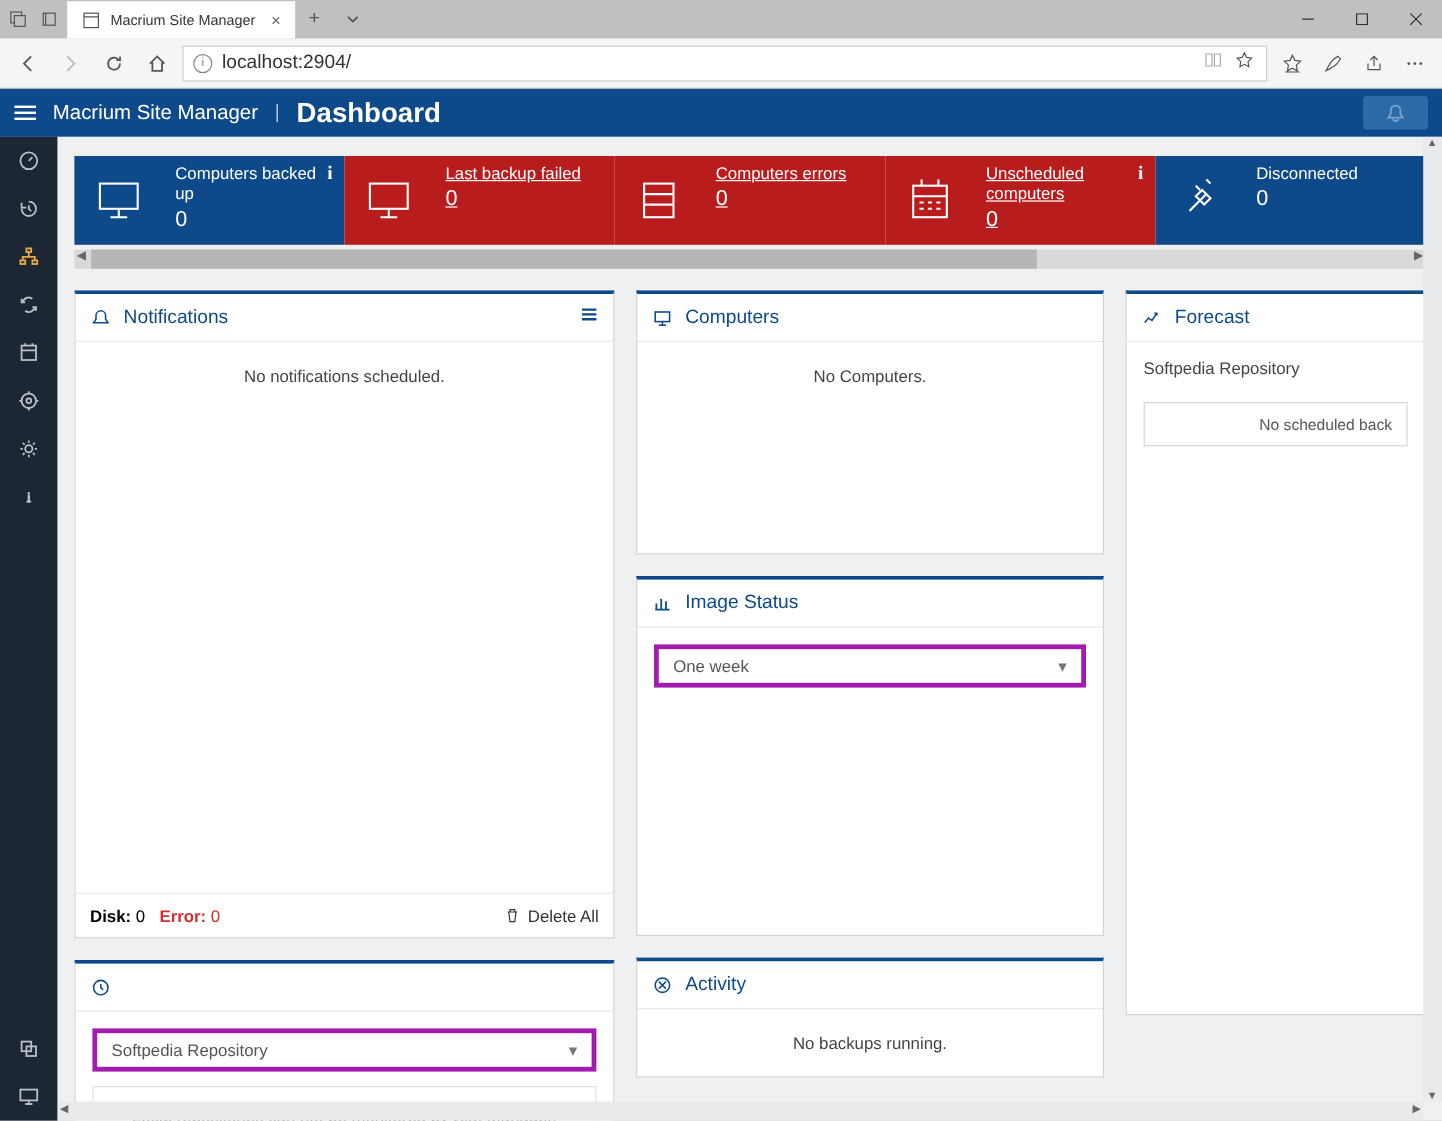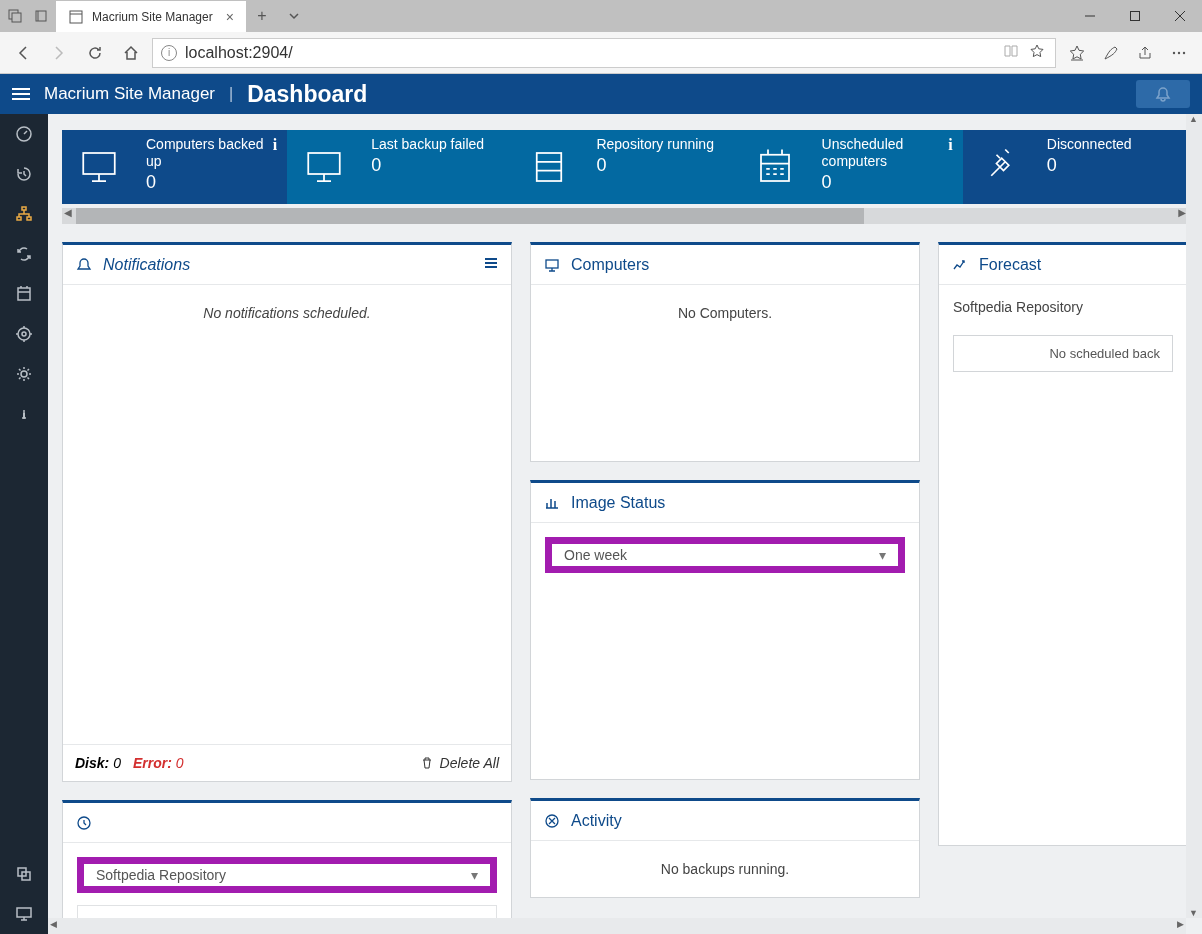--- a/index.html
+++ b/index.html
@@ -42,21 +42,21 @@
 .rail-icon { width: 48px; height: 40px; display: flex; align-items: center; justify-content: center; color: #b8bfc6; }
 .rail-icon.active { color: #e9aa45; }
 .rail-spacer { flex: 1; }
 
 .content { flex: 1; background: #eef0f2; overflow: hidden; position: relative; }
 
 
 .tilesrow { padding: 16px 14px 4px 14px; display: flex; gap: 0; }
 .tile { flex: 1; min-width: 200px; height: 74px; display: flex; color: #fff; }
 .tile.blue { background: #0e4a8a; }
-.tile.green { background: #0369a1; }
+.tile.green { background: #b91c1c; text-decoration: underline; }
 .tile-icon { width: 74px; display: flex; align-items: center; justify-content: center; }
 .tile-icon svg { width: 42px; height: 42px; stroke: #fff; fill: none; stroke-width: 2; }
 .tile-body { flex: 1; padding: 6px 10px; position: relative; }
 .tile-label { font-size: 14px; line-height: 1.2; }
 .tile-value { font-size: 18px; margin-top: 2px; }
 .tile-info { position: absolute; top: 6px; right: 10px; font-weight: bold; font-family: Georgia, serif; }
 .tiles-scroll { height: 16px; margin: 0 14px; background: #d7d9db; position: relative; }
 .tiles-scroll::before { content: "◀"; position: absolute; left: 2px; top: -1px; font-size: 10px; color: #666; }
 .tiles-scroll::after { content: "▶"; position: absolute; right: 2px; top: -1px; font-size: 10px; color: #666; }
 .tiles-thumb { position: absolute; left: 14px; top: 0; height: 16px; width: 70%; background: #b3b5b7; }
@@ -73,29 +73,29 @@
 .panel-head .ph-icon { width: 18px; display: flex; align-items: center; justify-content: center; }
 .panel-head .ph-title { font-size: 16px; font-weight: 400; flex: 1; }
 .panel-head .ph-menu { color: #0e4a8a; }
 .panel-body { padding: 14px; color: #444; font-size: 14px; }
 .panel-body.center { text-align: center; padding: 20px; }
 .panel-foot { border-top: 1px solid #e6e8ea; padding: 10px 12px; display: flex; align-items: center; gap: 12px; font-size: 14px; }
 .panel-foot .err { color: #d32f2f; }
 .panel-foot .spacer { flex: 1; }
 .panel-foot .del { display: flex; align-items: center; gap: 6px; color: #333; }
 
-.panel.notifications { height: 540px; display: flex; flex-direction: column; font-style: italic; }
+.panel.notifications { height: 540px; display: flex; flex-direction: column; }
 .panel.notifications .panel-body { flex: 1; }
 .panel.computers { height: 220px; }
 .panel.imagestatus { height: 300px; }
 .panel.forecast { height: 604px; }
 .panel.repo { }
 .panel.activity { }
 
-.dropdown { height: 36px; border: 7px solid #a21caf; display: flex; align-items: center; padding: 0 12px; color: #555; font-size: 14px; position: relative; margin-bottom: 8px; }
+.dropdown { height: 36px; border: 4px solid #a21caf; display: flex; align-items: center; padding: 0 12px; color: #555; font-size: 14px; position: relative; margin-bottom: 8px; }
 .dropdown::after { content: "▾"; position: absolute; right: 12px; color: #777; }
 
 .subrow { border: 1px solid #d2d5d8; padding: 10px 12px; font-size: 13px; color: #555; margin-top: 4px; }
 
 .note { display: flex; align-items: center; justify-content: center; border: 1px solid #e0e2e4; padding: 16px; color: #555; font-size: 14px; margin-top: 12px; }
 
 .vscroll { position: absolute; right: 0; top: 0; bottom: 16px; width: 16px; background: #e8eaec; }
 .vscroll::before { content: "▲"; position: absolute; top: 0; left: 3px; font-size: 9px; color: #666; }
 .vscroll::after { content: "▼"; position: absolute; bottom: 0; left: 3px; font-size: 9px; color: #666; }
 .hscroll { position: absolute; left: 0; right: 16px; bottom: 0; height: 16px; background: #e8eaec; }
@@ -324,21 +324,21 @@
           </div>
       </div>
       <div class="tile green">
         <div class="tile-icon">
             <svg viewBox="0 0 48 48">
               <rect x="10" y="8" width="28" height="32"></rect>
               <path d="M10 18h28M10 28h28"></path>
             </svg>
           </div>
         <div class="tile-body">
-            <div class="tile-label">Repository running</div>
+            <div class="tile-label">Computers errors</div>
             <div class="tile-value">0</div>
           </div>
       </div>
       <div class="tile green">
         <div class="tile-icon">
             <svg viewBox="0 0 48 48">
               <rect x="8" y="10" width="32" height="30"></rect>
               <path d="M8 20h32M16 10V4M32 10V4M14 26h4M22 26h4M30 26h4M14 32h4M22 32h4M30 32h4"></path>
             </svg>
           </div>

